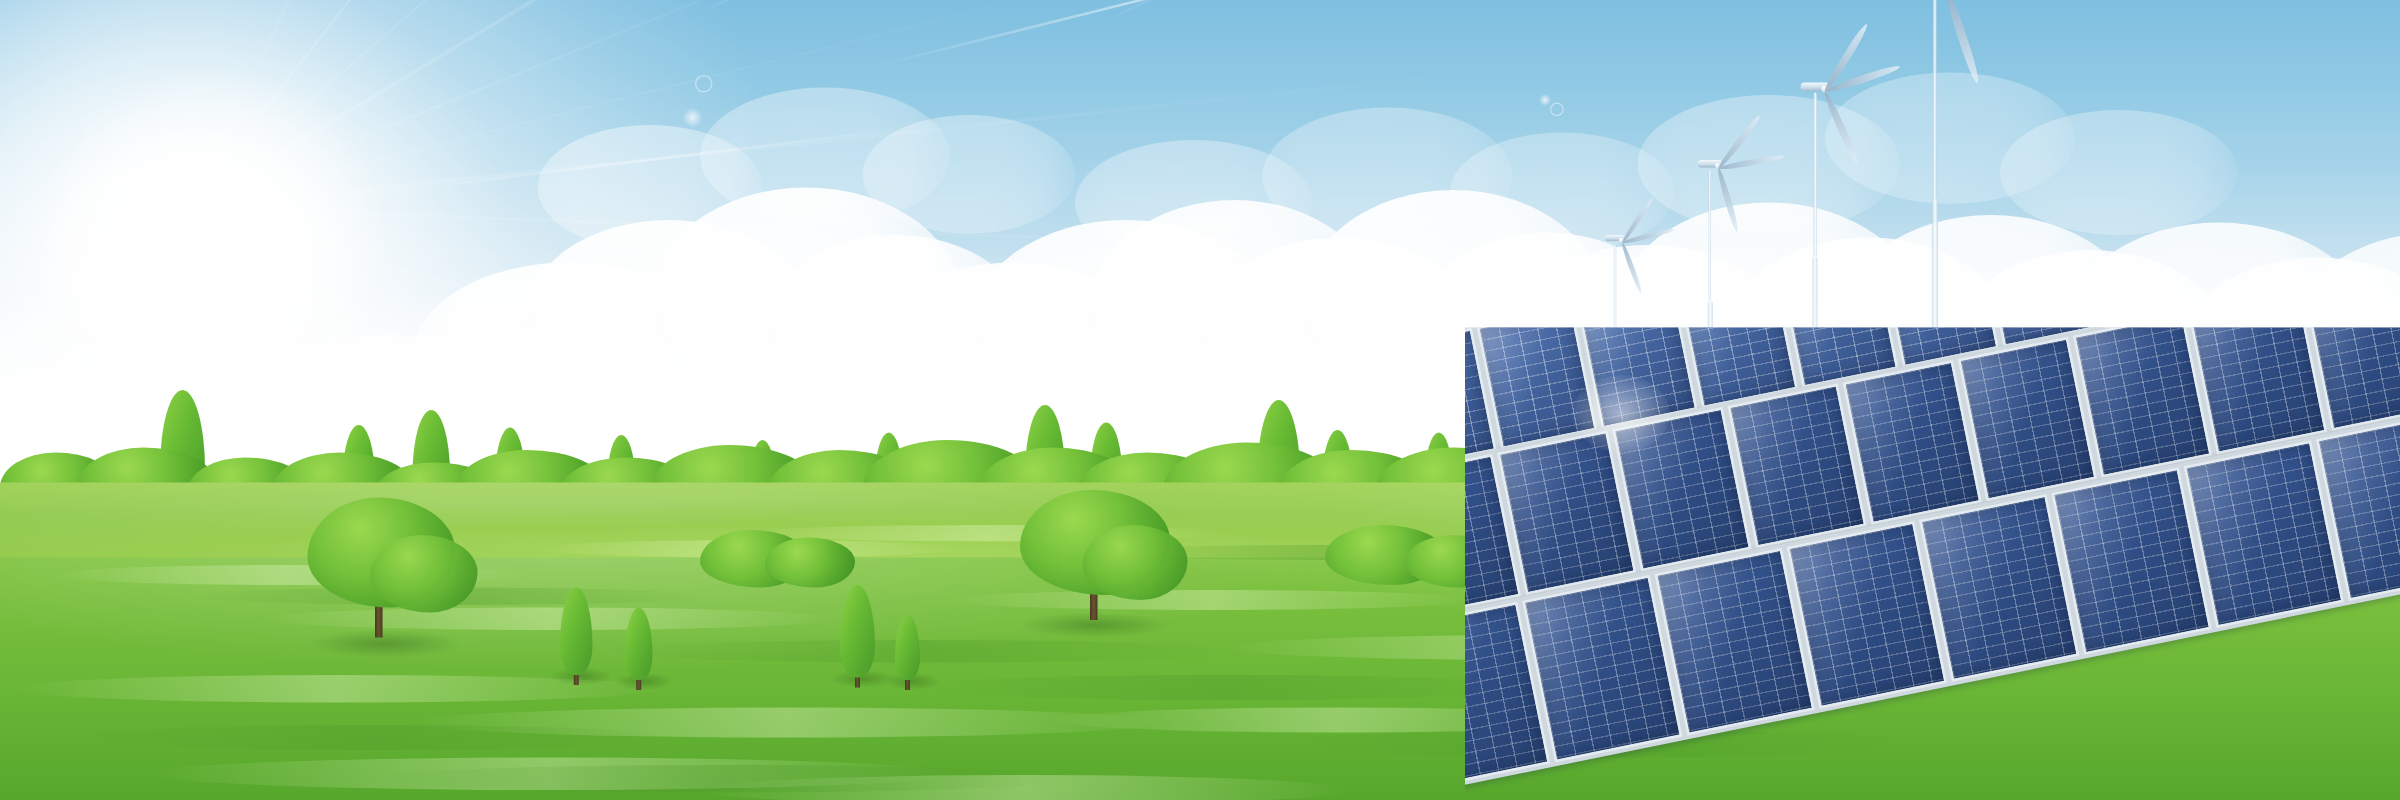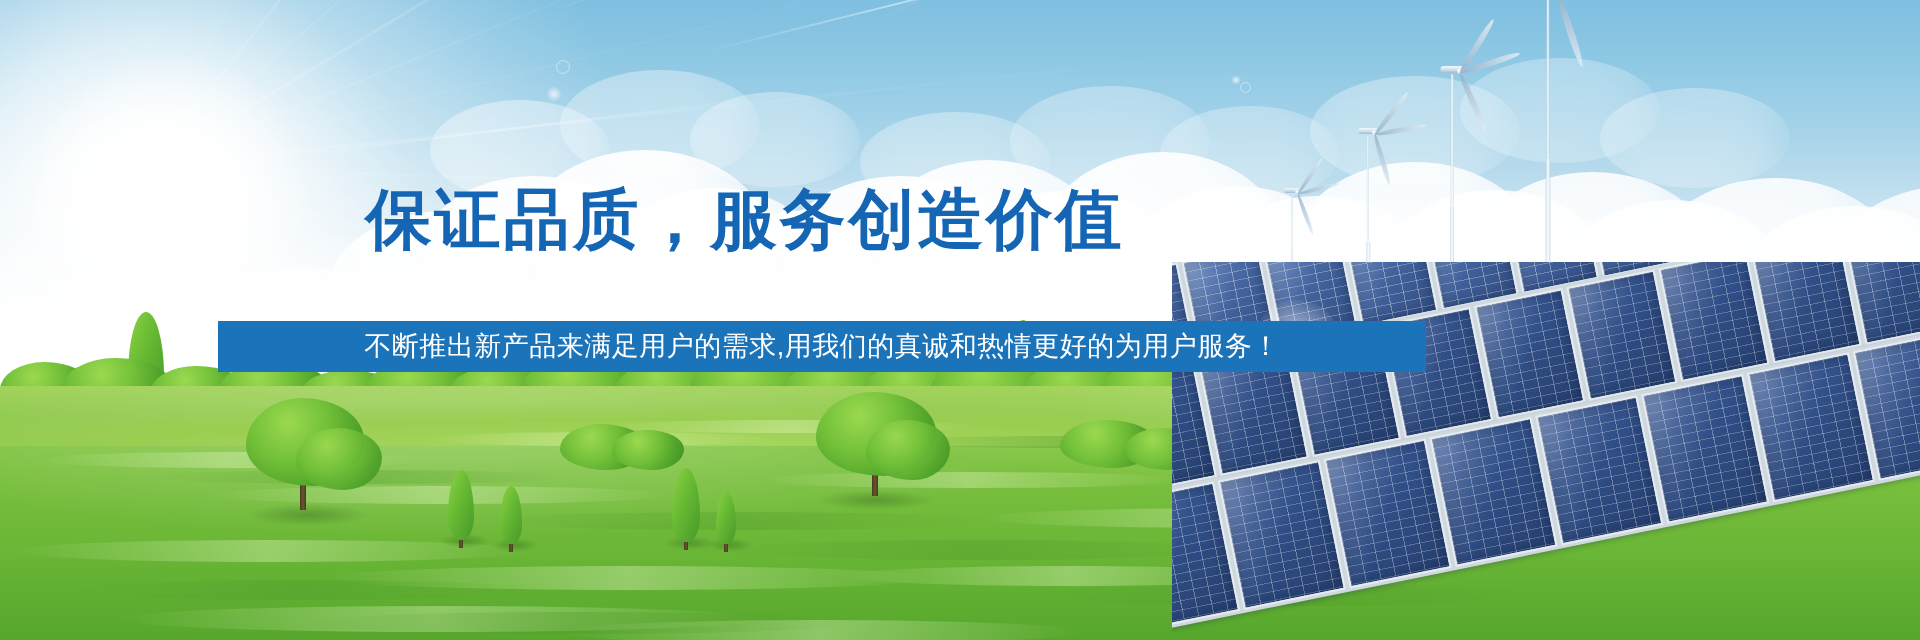--- a/index.html
+++ b/index.html
@@ -532,19 +532,15 @@
             <div class="panel-gloss"></div>
           </div>
           <div class="panel" style="width: 100px; height: 128px;">
             <div class="panel-gloss"></div>
           </div>
         </div>
       </div>
     <div class="solar-flare" style="left:86px;top:38px;"></div>
   </div>
 
-  <div class="headline">保证品质，服务创造价值</div>
-
-  <div class="subtitle-bar">
-    <span class="subtitle-text">不断推出新产品来满足用户的需求,用我们的真诚和热情更好的为用户服务！</span>
-  </div>
+
 
 </div>
 
 </body></html>

